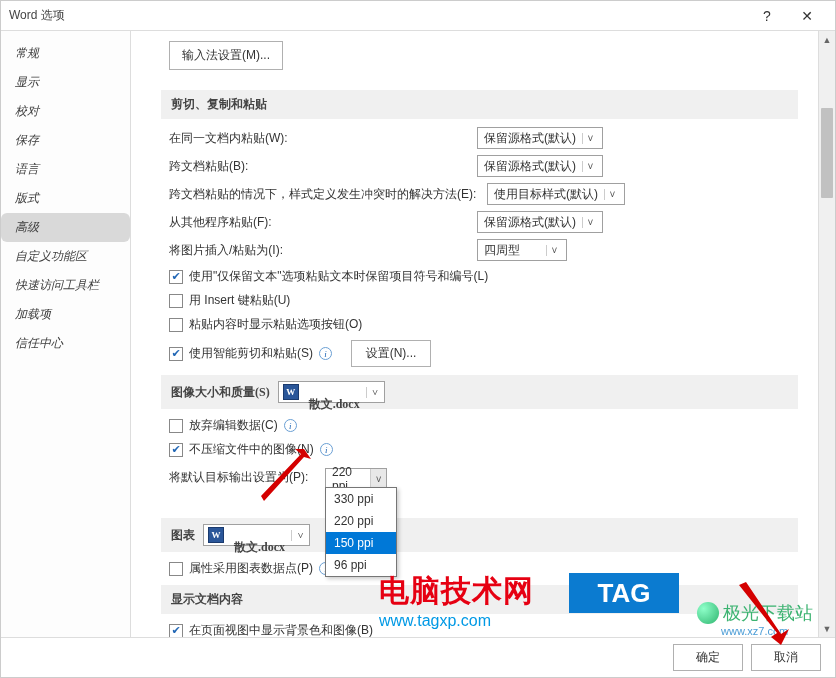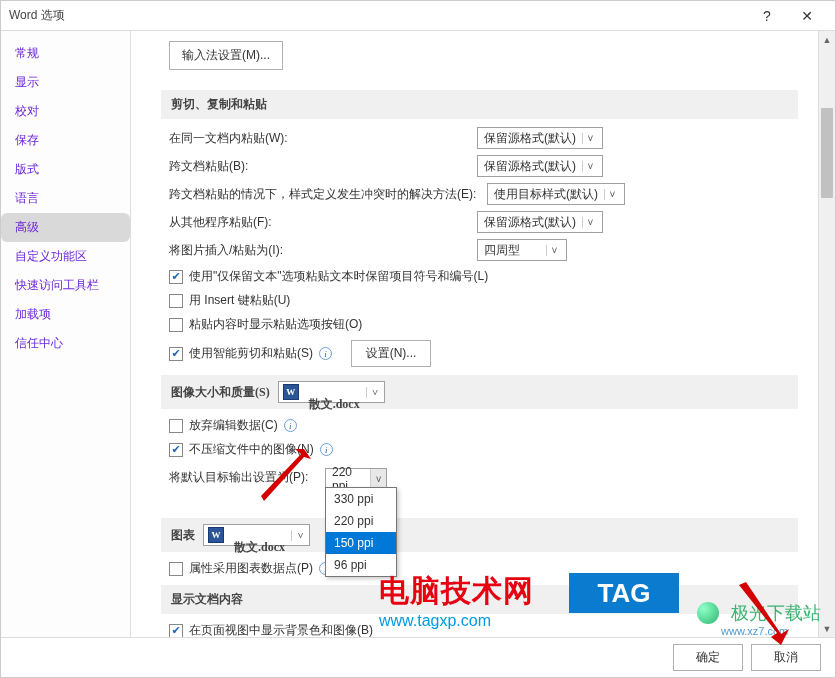--- a/index.html
+++ b/index.html
@@ -3,21 +3,21 @@
 <meta charset="utf-8">
 <style>
 * { box-sizing: border-box; margin: 0; padding: 0; }
 body { font-family: "Microsoft YaHei", sans-serif; font-size: 12px; background: #fff; color: #333; }
 .window { width: 836px; height: 678px; border: 1px solid #ccc; display: flex; flex-direction: column; position: relative; }
 .titlebar { height: 30px; border-bottom: 1px solid #ddd; display: flex; align-items: center; padding: 0 8px; }
 .titlebar-title { flex: 1; font-size: 12px; color: #444; }
 .titlebar-btn { width: 40px; height: 28px; display: flex; align-items: center; justify-content: center; font-size: 14px; color: #333; cursor: pointer; }
 .body { flex: 1; display: flex; overflow: hidden; }
 .sidebar { width: 130px; border-right: 1px solid #ddd; padding-top: 8px; background: #fdfdfd; }
-.sidebar-item { padding: 6px 14px; cursor: pointer; color: #6d28d9; }
+.sidebar-item { padding: 6px 14px; cursor: pointer; color: #404040; font-style: italic; }
 .sidebar-item.selected { background: #d9d9d9; border-radius: 6px; }
 .content-wrap { flex: 1; position: relative; }
 .scrollbar { position: absolute; right: 0; top: 0; bottom: 0; width: 17px; background: #f0f0f0; border-left: 1px solid #ddd; }
 .scroll-arrow { height: 17px; display: flex; align-items: center; justify-content: center; font-size: 9px; color: #666; }
 .scroll-track { position: absolute; top: 17px; bottom: 17px; left: 0; right: 0; }
 .scroll-thumb { position: absolute; top: 0; left: 2px; right: 2px; height: 90px; background: #c1c1c1; border-radius: 1px; }
 .content { position: absolute; left: 0; right: 17px; top: 0; bottom: 0; padding: 10px 20px 10px 30px; overflow: hidden; }
 .inputbtn { border: 1px solid #b0b0b0; padding: 5px 12px; background: #fff; display: inline-block; margin-bottom: 12px; margin-left: 8px; }
 .section-header { background: #f0f0f0; padding: 6px 10px; font-weight: bold; color: #444; margin: 8px 0; }
 .section-header.inline { display: flex; align-items: center; gap: 8px; font-family: Liberation Serif, serif; }
@@ -42,21 +42,21 @@
 .dropdown-item { padding: 4px 8px; }
 .dropdown-item.highlighted { background: #0078d7; color: #fff; }
 .footer { height: 40px; border-top: 1px solid #ddd; display: flex; align-items: center; justify-content: flex-end; padding: 0 14px; gap: 8px; }
 .footer-btn { border: 1px solid #b0b0b0; padding: 4px 22px; background: #fff; }
 .arrow-red { position: absolute; pointer-events: none; z-index: 10; }
 .arrow-red svg { display: block; }
 .watermark1 { position: absolute; left: 378px; top: 570px; z-index: 8; pointer-events: none; }
 .wm-text1 { color: #e60012; font-size: 30px; font-weight: bold; letter-spacing: 1px; }
 .wm-url { color: #0099e5; font-size: 16px; }
 .tag-box { position: absolute; left: 568px; top: 572px; width: 110px; height: 40px; background: #0b7bd0; display: flex; align-items: center; justify-content: center; color: #fff; font-size: 26px; font-weight: bold; z-index: 7; }
-.wm-logo { position: absolute; left: 696px; top: 600px; z-index: 7; font-size: 18px; color: #3cb371; display: flex; align-items: center; gap: 12px; }
+.wm-logo { position: absolute; left: 696px; top: 600px; z-index: 7; font-size: 18px; color: #3cb371; display: flex; align-items: center; gap: 4px; }
 .wm-logo .aurora { width: 22px; height: 22px; border-radius: 50%; background: radial-gradient(circle at 30% 30%, #8effc9, #2fb56f); }
 .wm-logo-sub { position: absolute; left: 720px; top: 624px; font-size: 11px; color: #4a9cd6; z-index: 7; }
 </style>
 </head>
 <body>
 
 <div class="window">
 
   <div class="titlebar">
     <div class="titlebar-title">Word 选项</div>
@@ -64,22 +64,22 @@
     <div class="titlebar-btn">✕</div>
   </div>
 
   <div class="body">
 
     <div class="sidebar">
       <div class="sidebar-item">常规</div>
       <div class="sidebar-item">显示</div>
       <div class="sidebar-item">校对</div>
       <div class="sidebar-item">保存</div>
+      <div class="sidebar-item">语言</div>
       <div class="sidebar-item">版式</div>
-      <div class="sidebar-item">语言</div>
       <div class="sidebar-item selected">高级</div>
       <div class="sidebar-item">自定义功能区</div>
       <div class="sidebar-item">快速访问工具栏</div>
       <div class="sidebar-item">加载项</div>
       <div class="sidebar-item">信任中心</div>
     </div>
 
     <div class="content-wrap">
       <div class="content">
 

